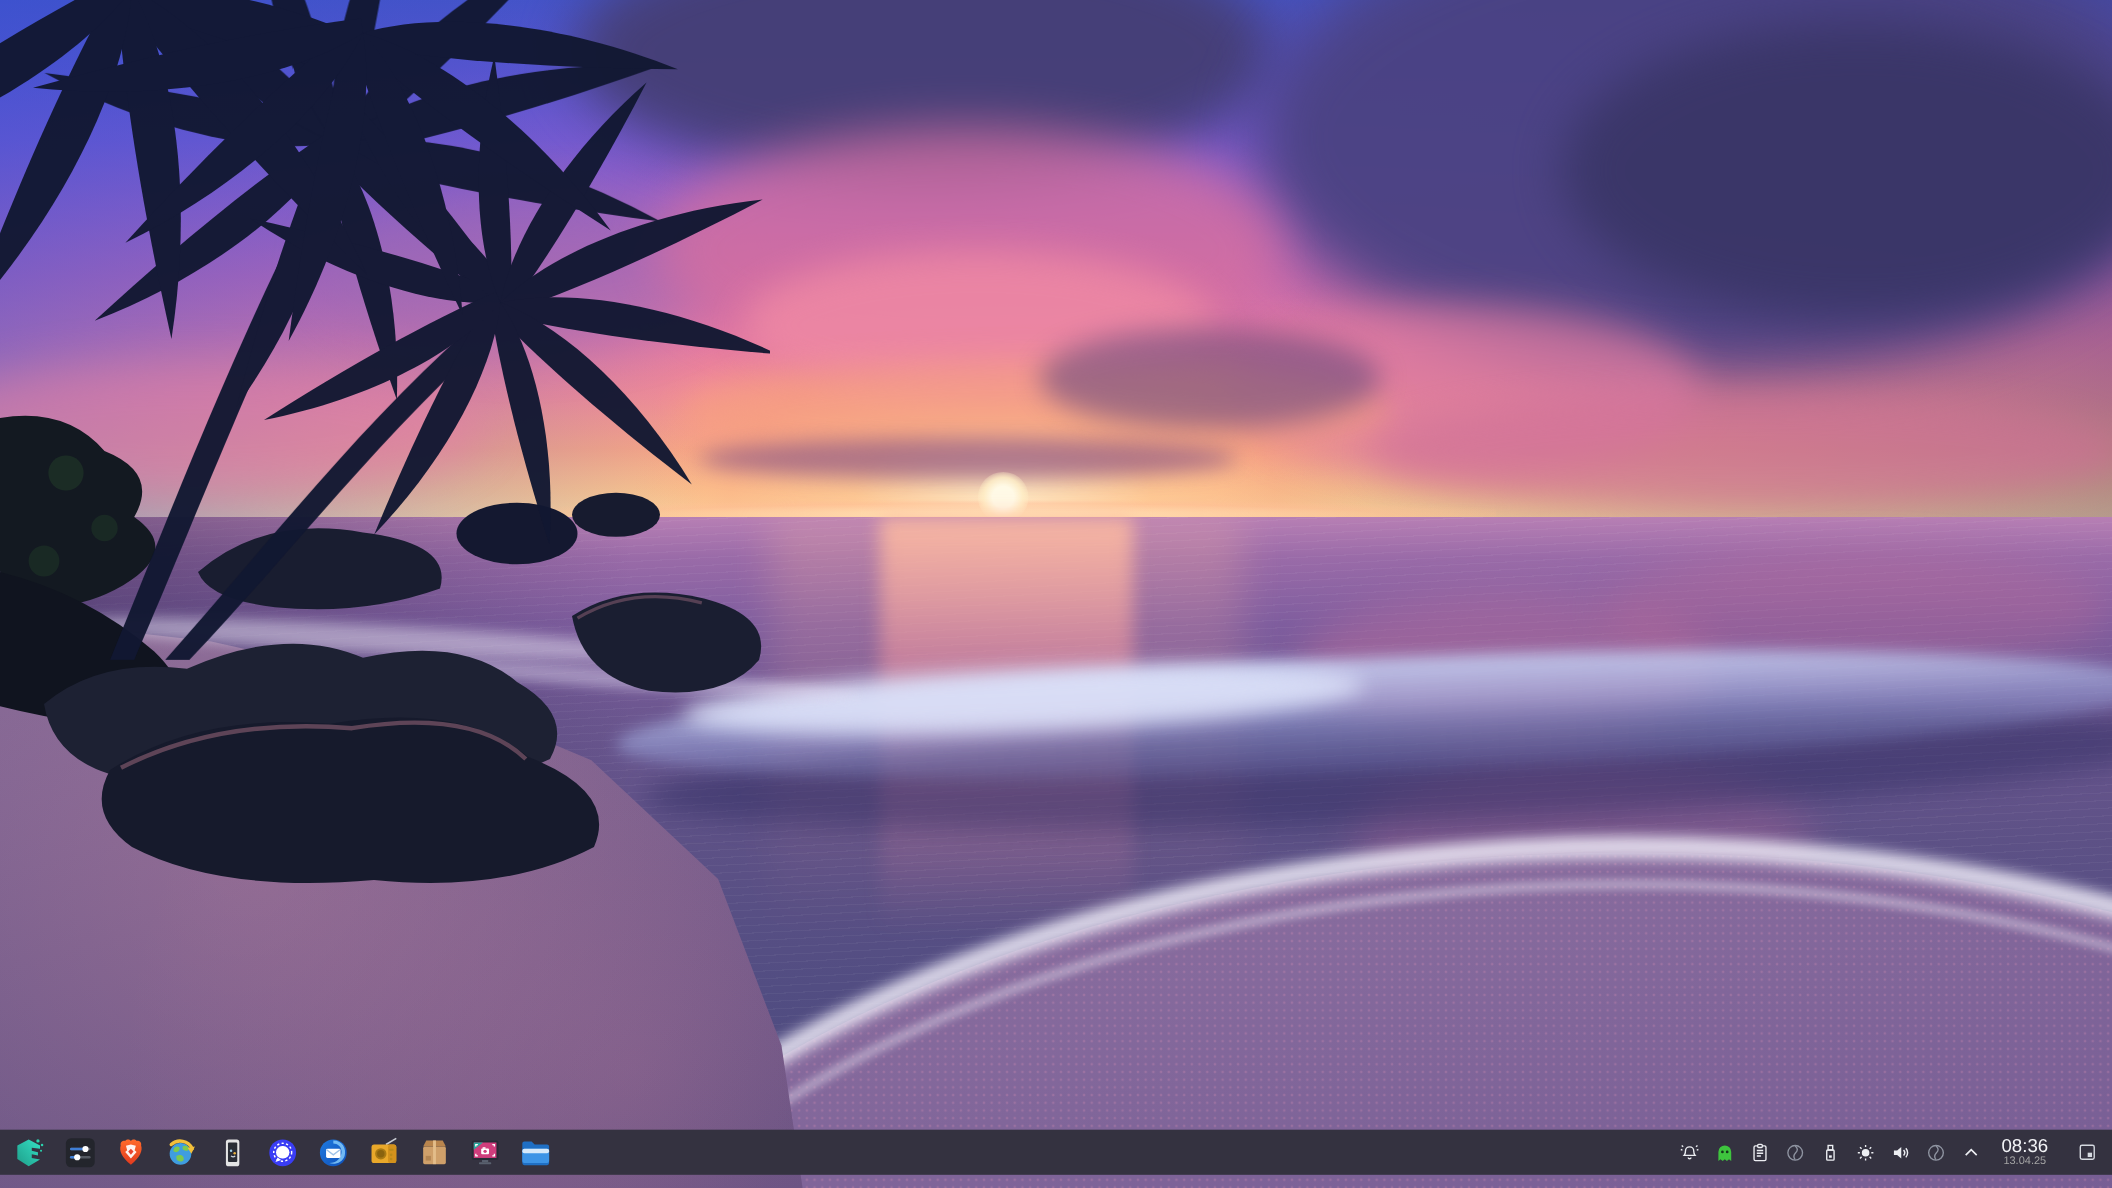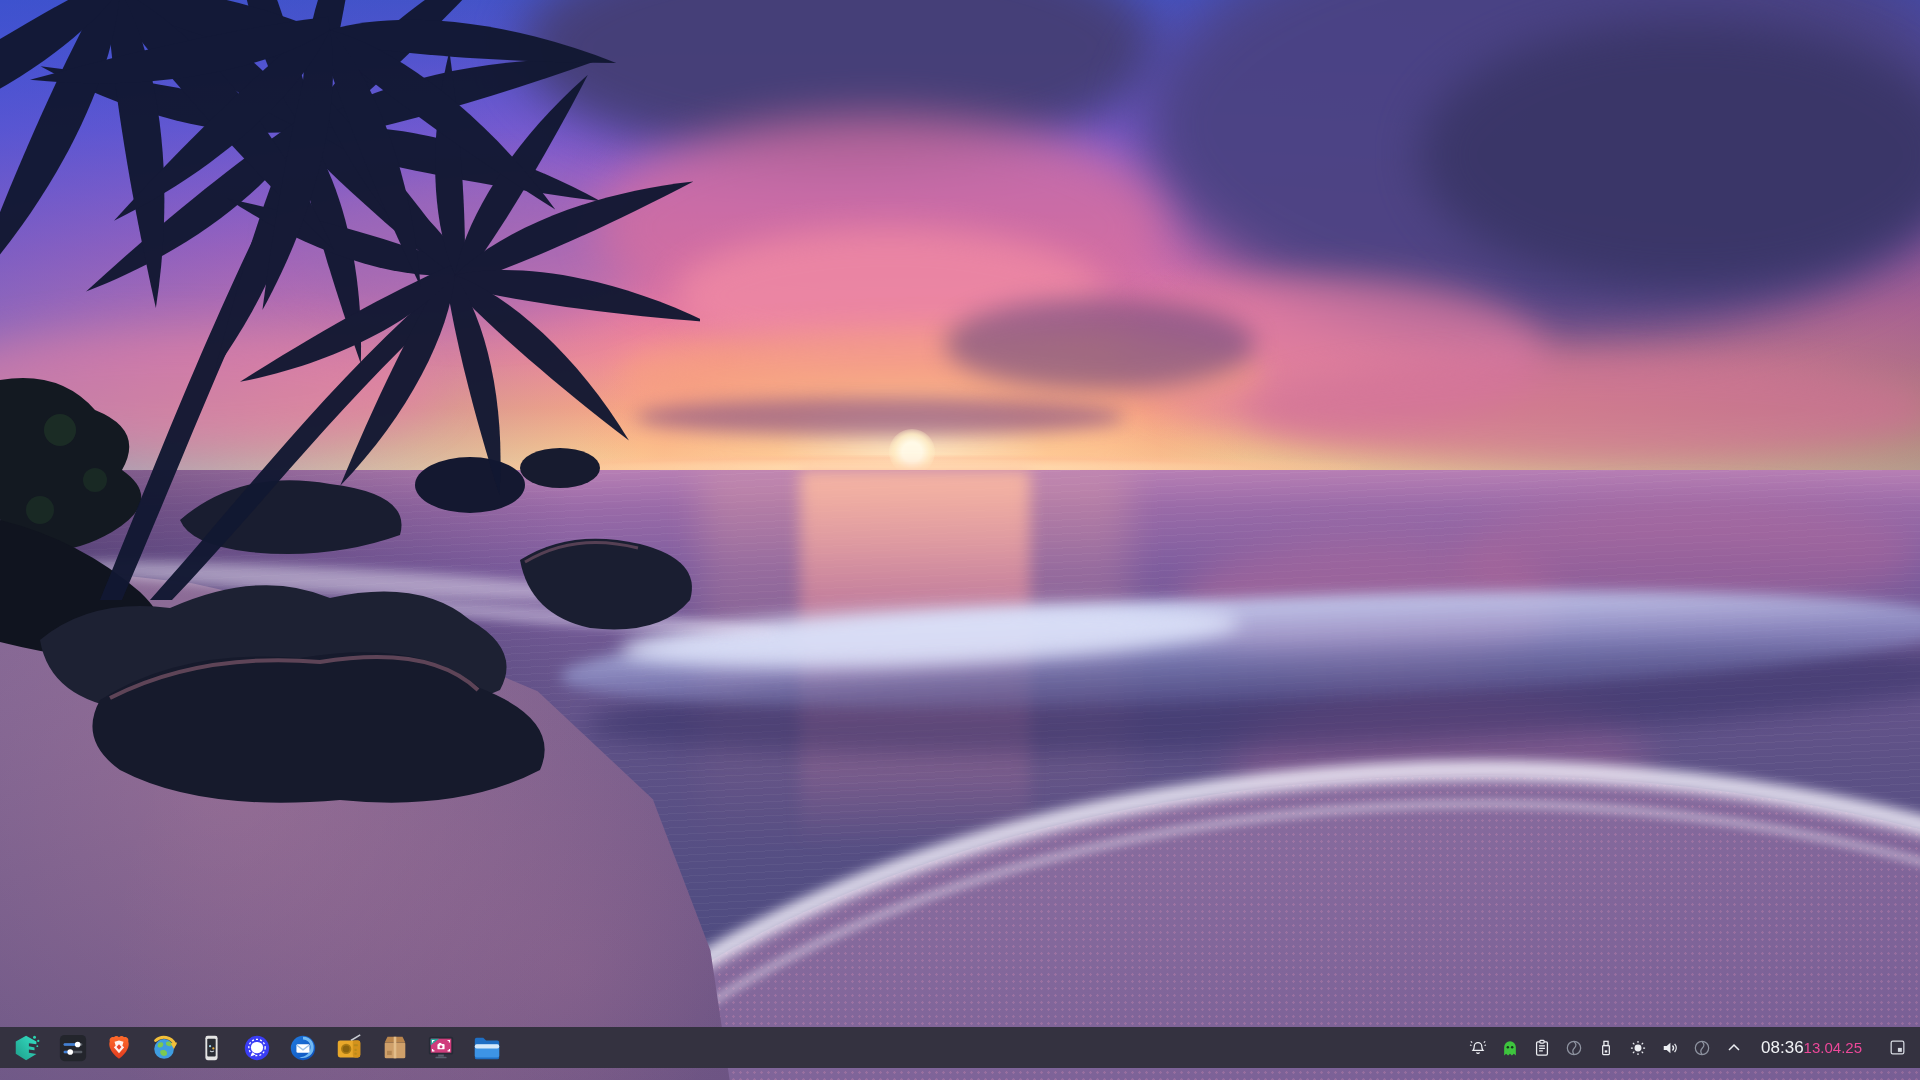--- a/index.html
+++ b/index.html
@@ -89,24 +89,24 @@
   .panel{left:0;top:1027px;width:1920px;height:41px;background:#343240;
     display:flex;align-items:center;padding:0 12px;box-sizing:border-box;z-index:50;}
   .apps{display:flex;align-items:center;gap:16px;}
   .app-btn{width:30px;height:30px;display:flex;align-items:center;justify-content:center;
     background:none;border:none;padding:0;cursor:pointer;}
   .app-btn svg{width:30px;height:30px;display:block;}
   .tray{margin-left:auto;display:flex;align-items:center;gap:10px;}
   .tray-btn{width:22px;height:22px;display:flex;align-items:center;justify-content:center;
     background:none;border:none;padding:0;cursor:pointer;}
   .tray-btn svg{width:20px;height:20px;display:block;}
-  .clock{display:flex;flex-direction:row;align-items:center;justify-content:center;
+  .clock{display:flex;flex-direction:column;align-items:center;justify-content:center;
     color:#f2f3f6;line-height:1.05;margin:0 6px;cursor:pointer;}
   .clock .time{font-size:17px;font-weight:400;}
-  .clock .date{font-size:15px;color:#ec4899;}
+  .clock .date{font-size:10px;color:#a3a3a3;}
   .show-desktop{width:22px;height:22px;margin-left:8px;display:flex;align-items:center;
     justify-content:center;background:none;border:none;padding:0;cursor:pointer;}
   .show-desktop svg{width:19px;height:19px;display:block;}
 
   .silhouette{pointer-events:none;}
 </style>
 </head>
 <body>
 
 <div class="screen">

